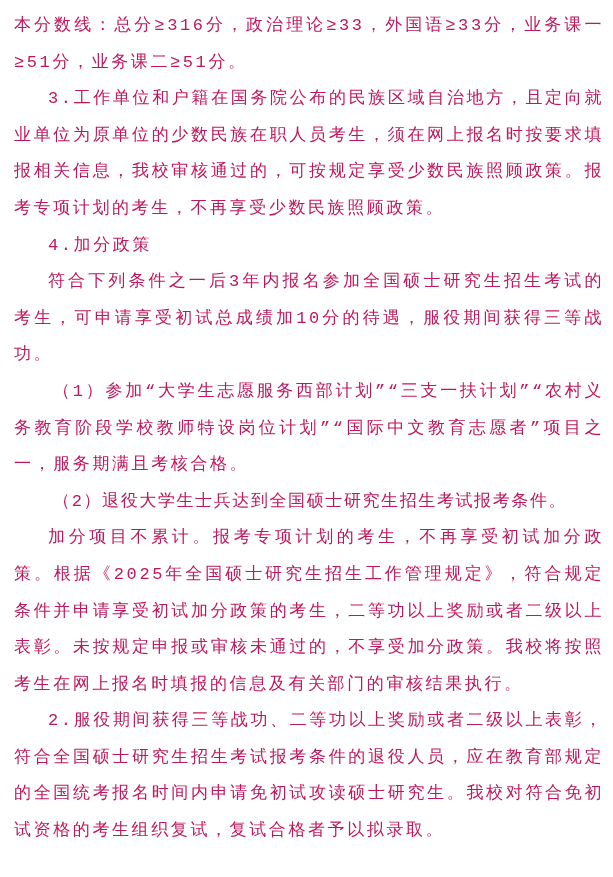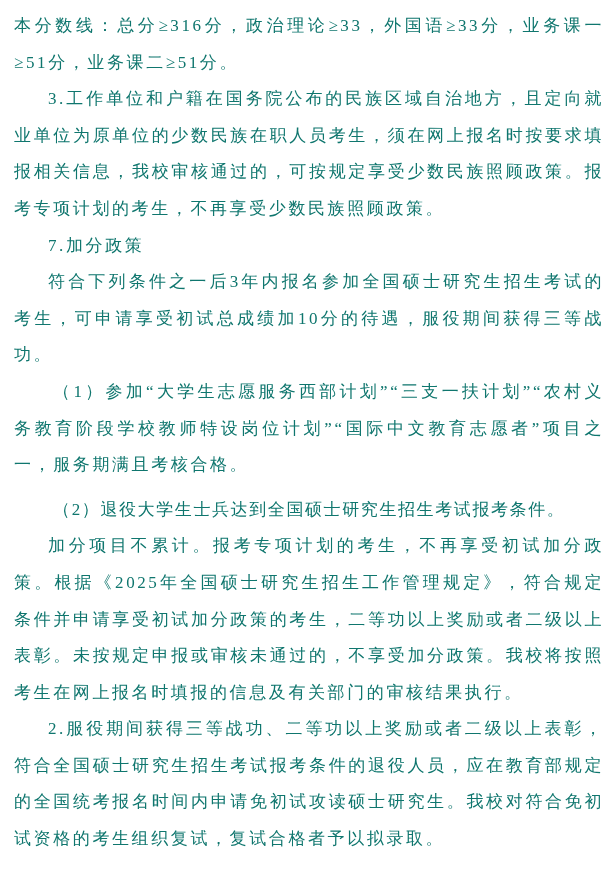--- a/index.html
+++ b/index.html
@@ -11,41 +11,41 @@
     width: 613px;
     height: 877px;
     overflow: hidden;
     position: relative;
   }
   .doc {
     position: absolute;
     left: 14px;
     top: 8px;
     width: 590px;
-    font-family: Liberation Serif, serif;
+    font-family: Liberation Mono, monospace;
     font-size: 17px;
-    color: #0f766e;
+    color: #be185d;
     line-height: 36.6px;
     letter-spacing: 2.6px;
   }
   .p {
     margin: 0;
     padding: 0;
     text-align: justify;
     text-align-last: left;
   }
   .indent { text-indent: 2em; }
   .indent-sub { text-indent: 2.3em; }
-  .nowrap { white-space: nowrap; letter-spacing: 1.6px; margin-top: 8px; }
+  .nowrap { white-space: nowrap; letter-spacing: 1.6px; }
 </style>
 </head>
 <body>
 
 <div class="doc">
   <p class="p">本分数线：总分≥316分，政治理论≥33，外国语≥33分，业务课一≥51分，业务课二≥51分。</p>
   <p class="p indent">3.工作单位和户籍在国务院公布的民族区域自治地方，且定向就业单位为原单位的少数民族在职人员考生，须在网上报名时按要求填报相关信息，我校审核通过的，可按规定享受少数民族照顾政策。报考专项计划的考生，不再享受少数民族照顾政策。</p>
-  <p class="p indent">7.加分政策</p>
+  <p class="p indent">4.加分政策</p>
   <p class="p indent">符合下列条件之一后3年内报名参加全国硕士研究生招生考试的考生，可申请享受初试总成绩加10分的待遇，服役期间获得三等战功。</p>
   <p class="p indent-sub">（1）参加“大学生志愿服务西部计划”“三支一扶计划”“农村义务教育阶段学校教师特设岗位计划”“国际中文教育志愿者”项目之一，服务期满且考核合格。</p>
   <p class="p indent-sub nowrap">（2）退役大学生士兵达到全国硕士研究生招生考试报考条件。</p>
   <p class="p indent">加分项目不累计。报考专项计划的考生，不再享受初试加分政策。根据《2025年全国硕士研究生招生工作管理规定》，符合规定条件并申请享受初试加分政策的考生，二等功以上奖励或者二级以上表彰。未按规定申报或审核未通过的，不享受加分政策。我校将按照考生在网上报名时填报的信息及有关部门的审核结果执行。</p>
   <p class="p indent">2.服役期间获得三等战功、二等功以上奖励或者二级以上表彰，符合全国硕士研究生招生考试报考条件的退役人员，应在教育部规定的全国统考报名时间内申请免初试攻读硕士研究生。我校对符合免初试资格的考生组织复试，复试合格者予以拟录取。</p>
 </div>
 
 </body></html>

